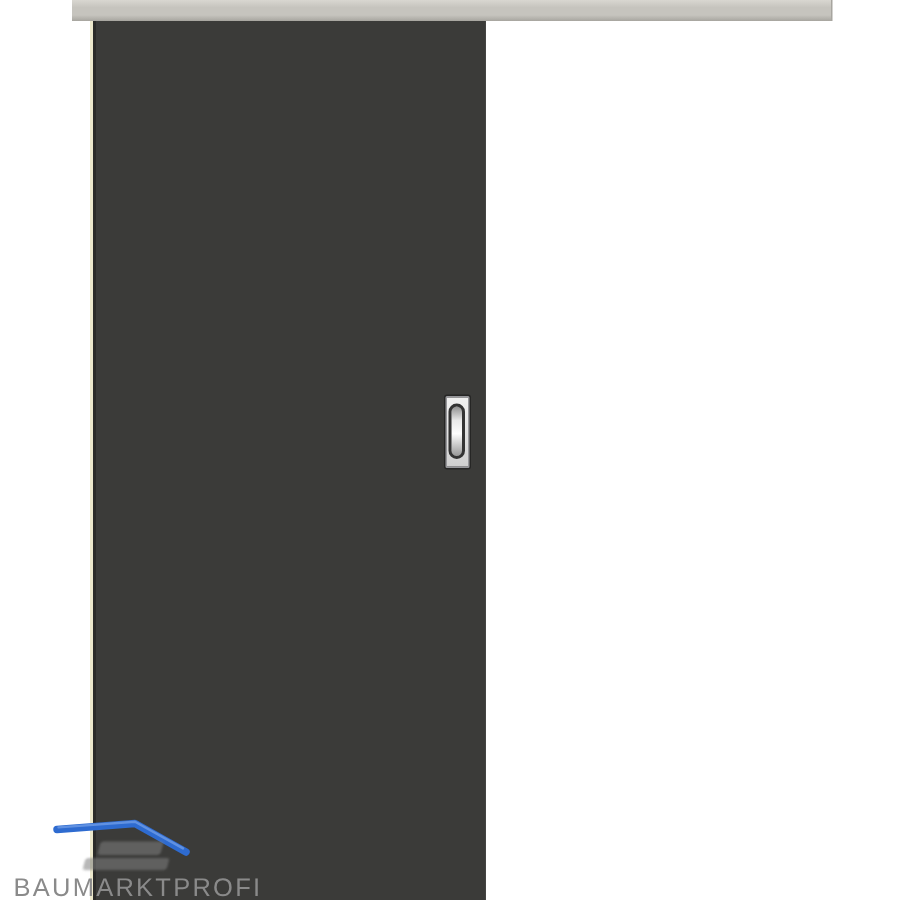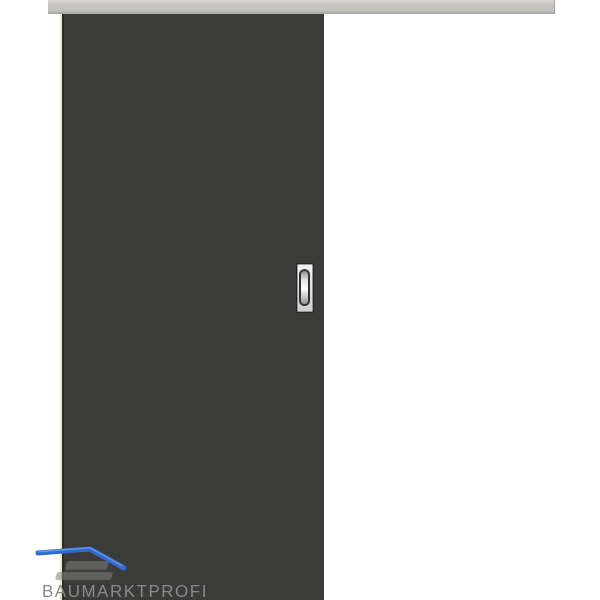--- a/index.html
+++ b/index.html
@@ -117,21 +117,20 @@
   .brand-text {
     position: absolute;
     left: 9px;
     top: 583px;
     font-size: 17px;
     line-height: 1;
     font-weight: 400;
     letter-spacing: 1.5px;
     color: var(--watermark_gray, #8a8a8a);
     white-space: nowrap;
-    margin-left: 33px;
   }
 </style>
 </head>
 <body>
 
 <div class="stage">
 
   <div class="rail"></div>
 
   <div class="door">

